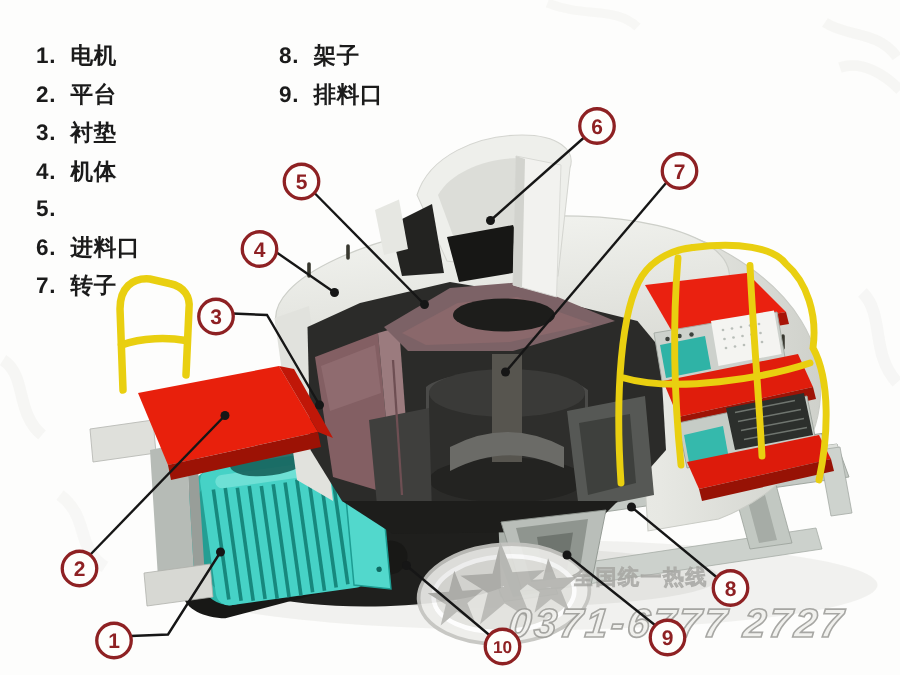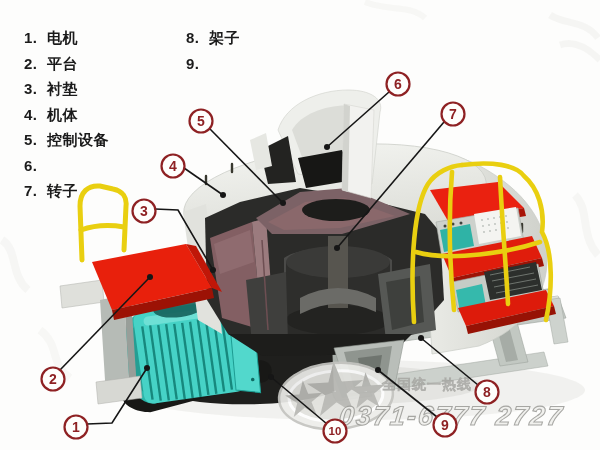--- a/index.html
+++ b/index.html
@@ -342,33 +342,34 @@
       <div class="legend-item">
         <span class="legend-num">3.</span>
         <span>衬垫</span>
       </div>
       <div class="legend-item">
         <span class="legend-num">4.</span>
         <span>机体</span>
       </div>
       <div class="legend-item">
         <span class="legend-num">5.</span>
-        <span>控制设备</span>
       </div>
       <div class="legend-item">
         <span class="legend-num">6.</span>
+        <span>进料口</span>
       </div>
       <div class="legend-item">
         <span class="legend-num">7.</span>
         <span>转子</span>
       </div>
     </div>
   <div class="legend-col legend-col2" id="legend-col-1">
       <div class="legend-item">
         <span class="legend-num">8.</span>
         <span>架子</span>
       </div>
       <div class="legend-item">
         <span class="legend-num">9.</span>
+        <span>排料口</span>
       </div>
     </div>
 
 </div>
 
 </body></html>

